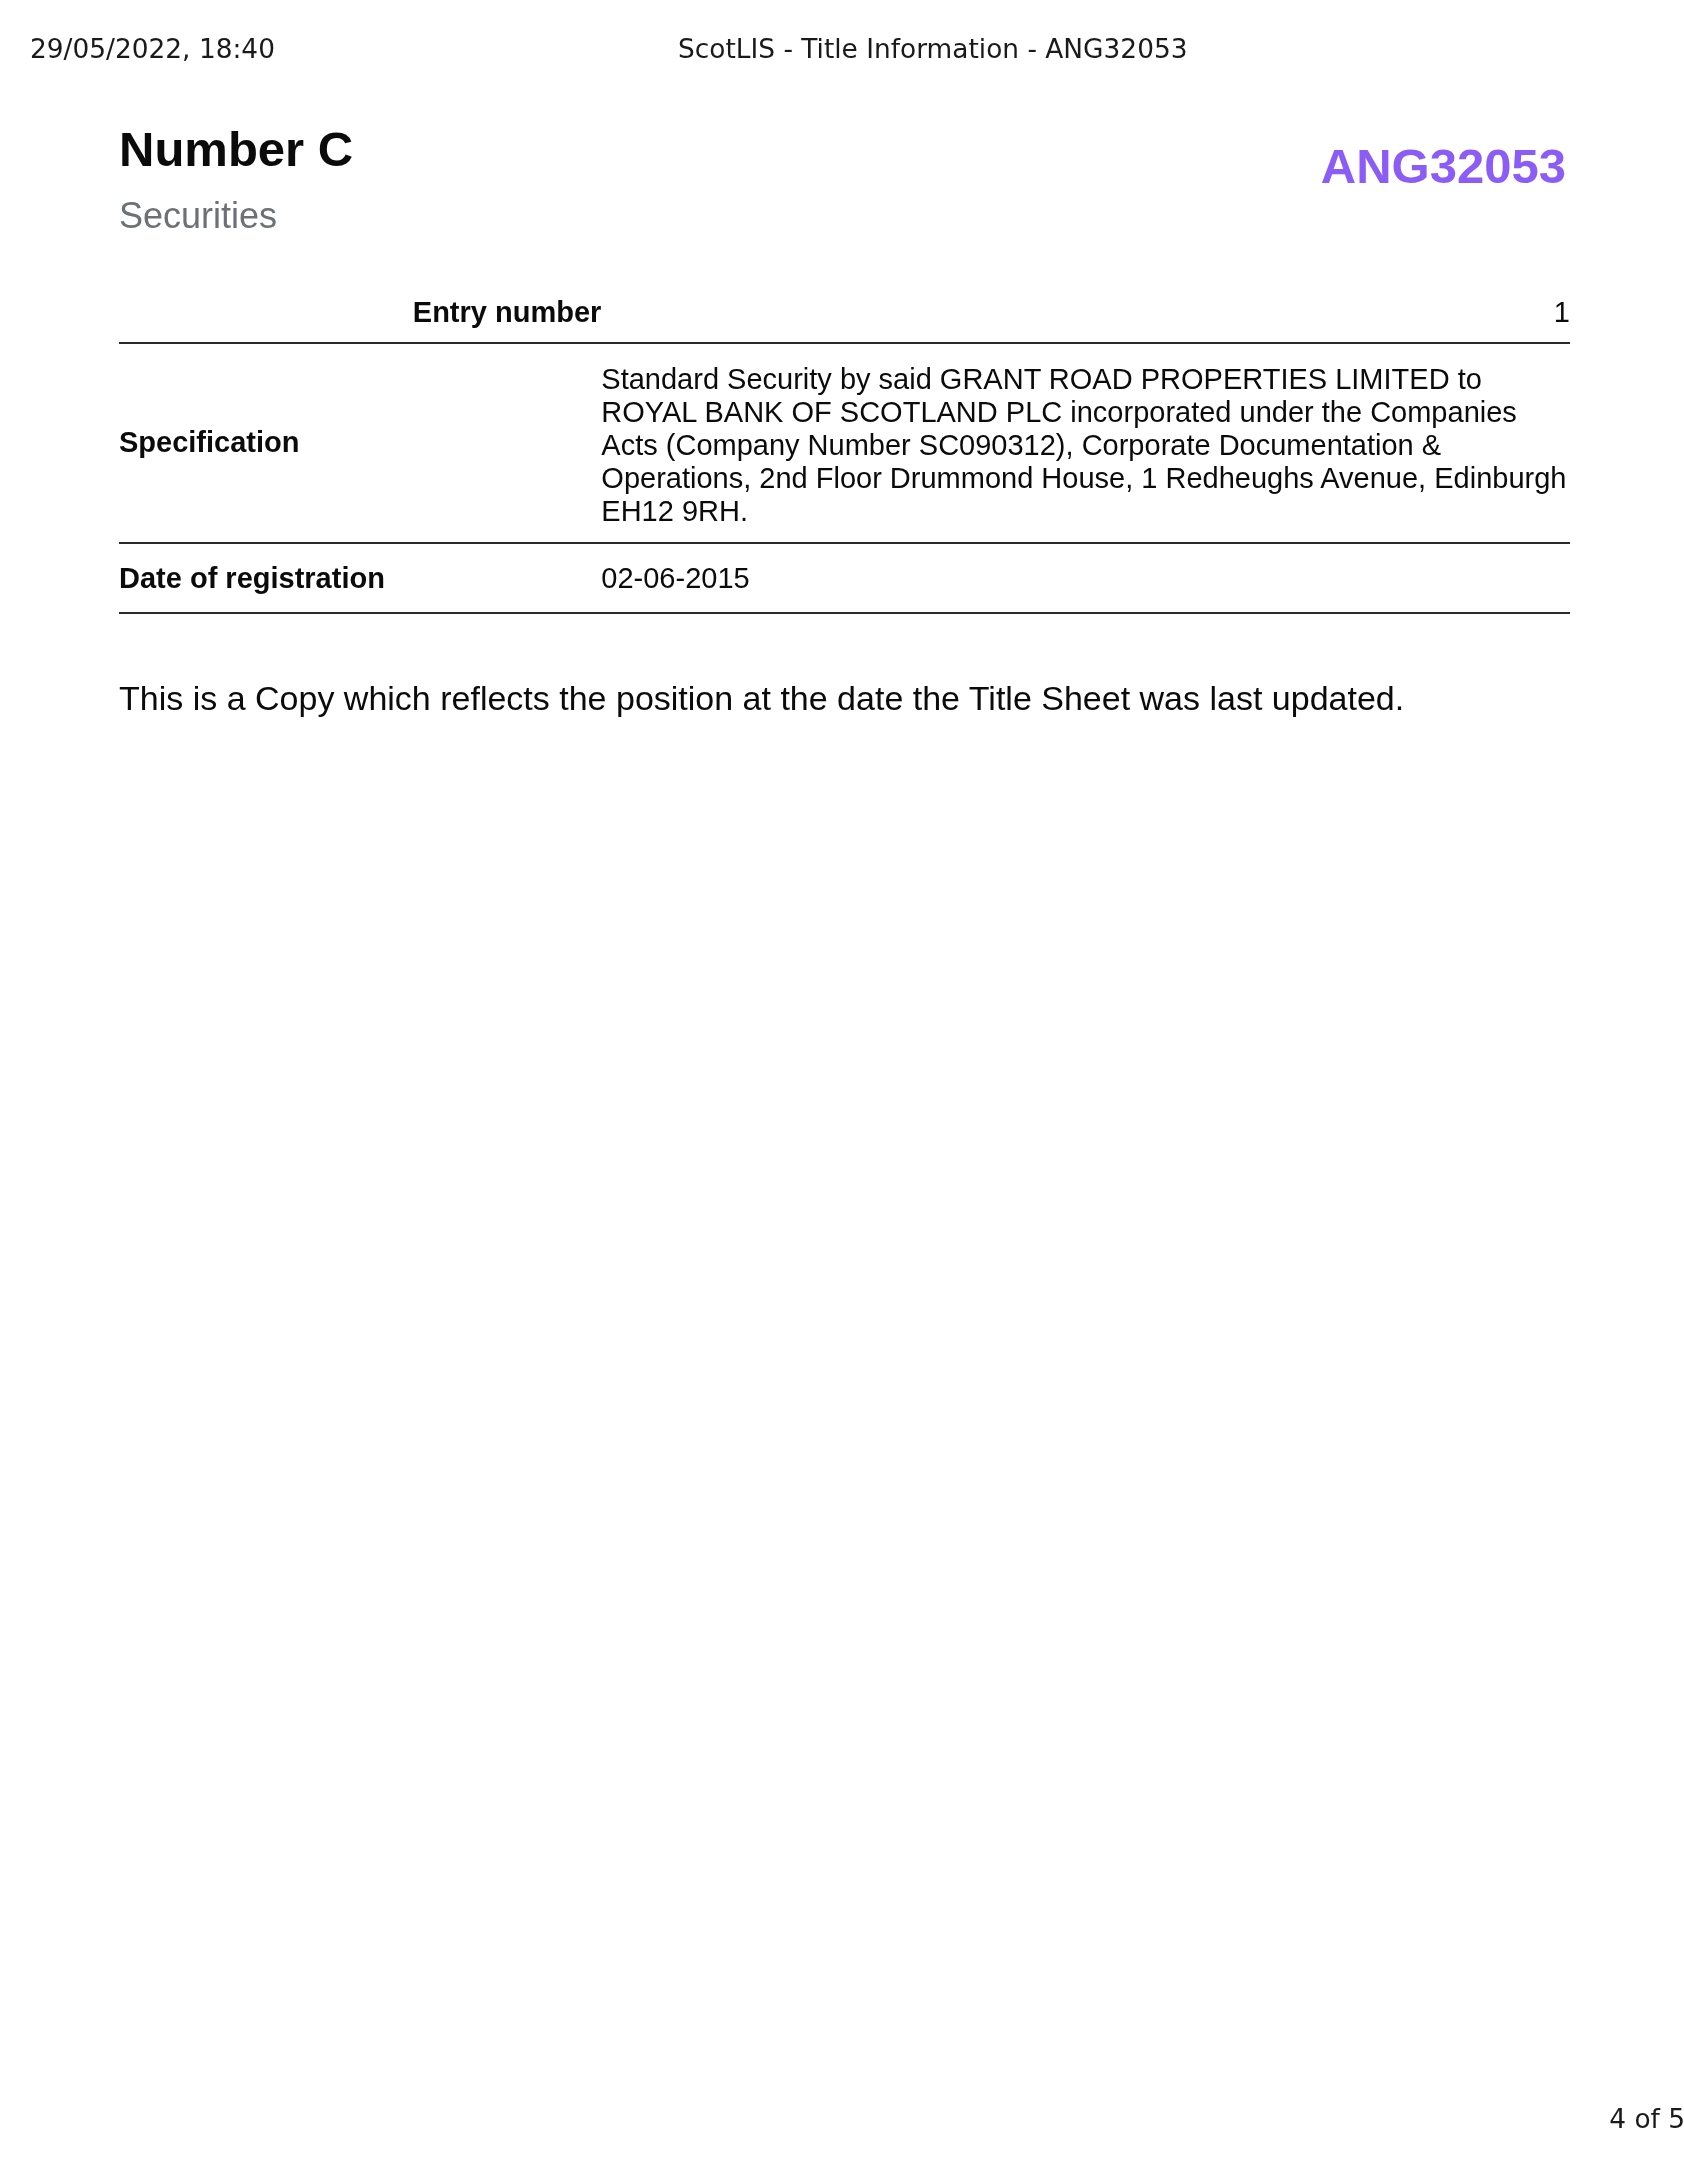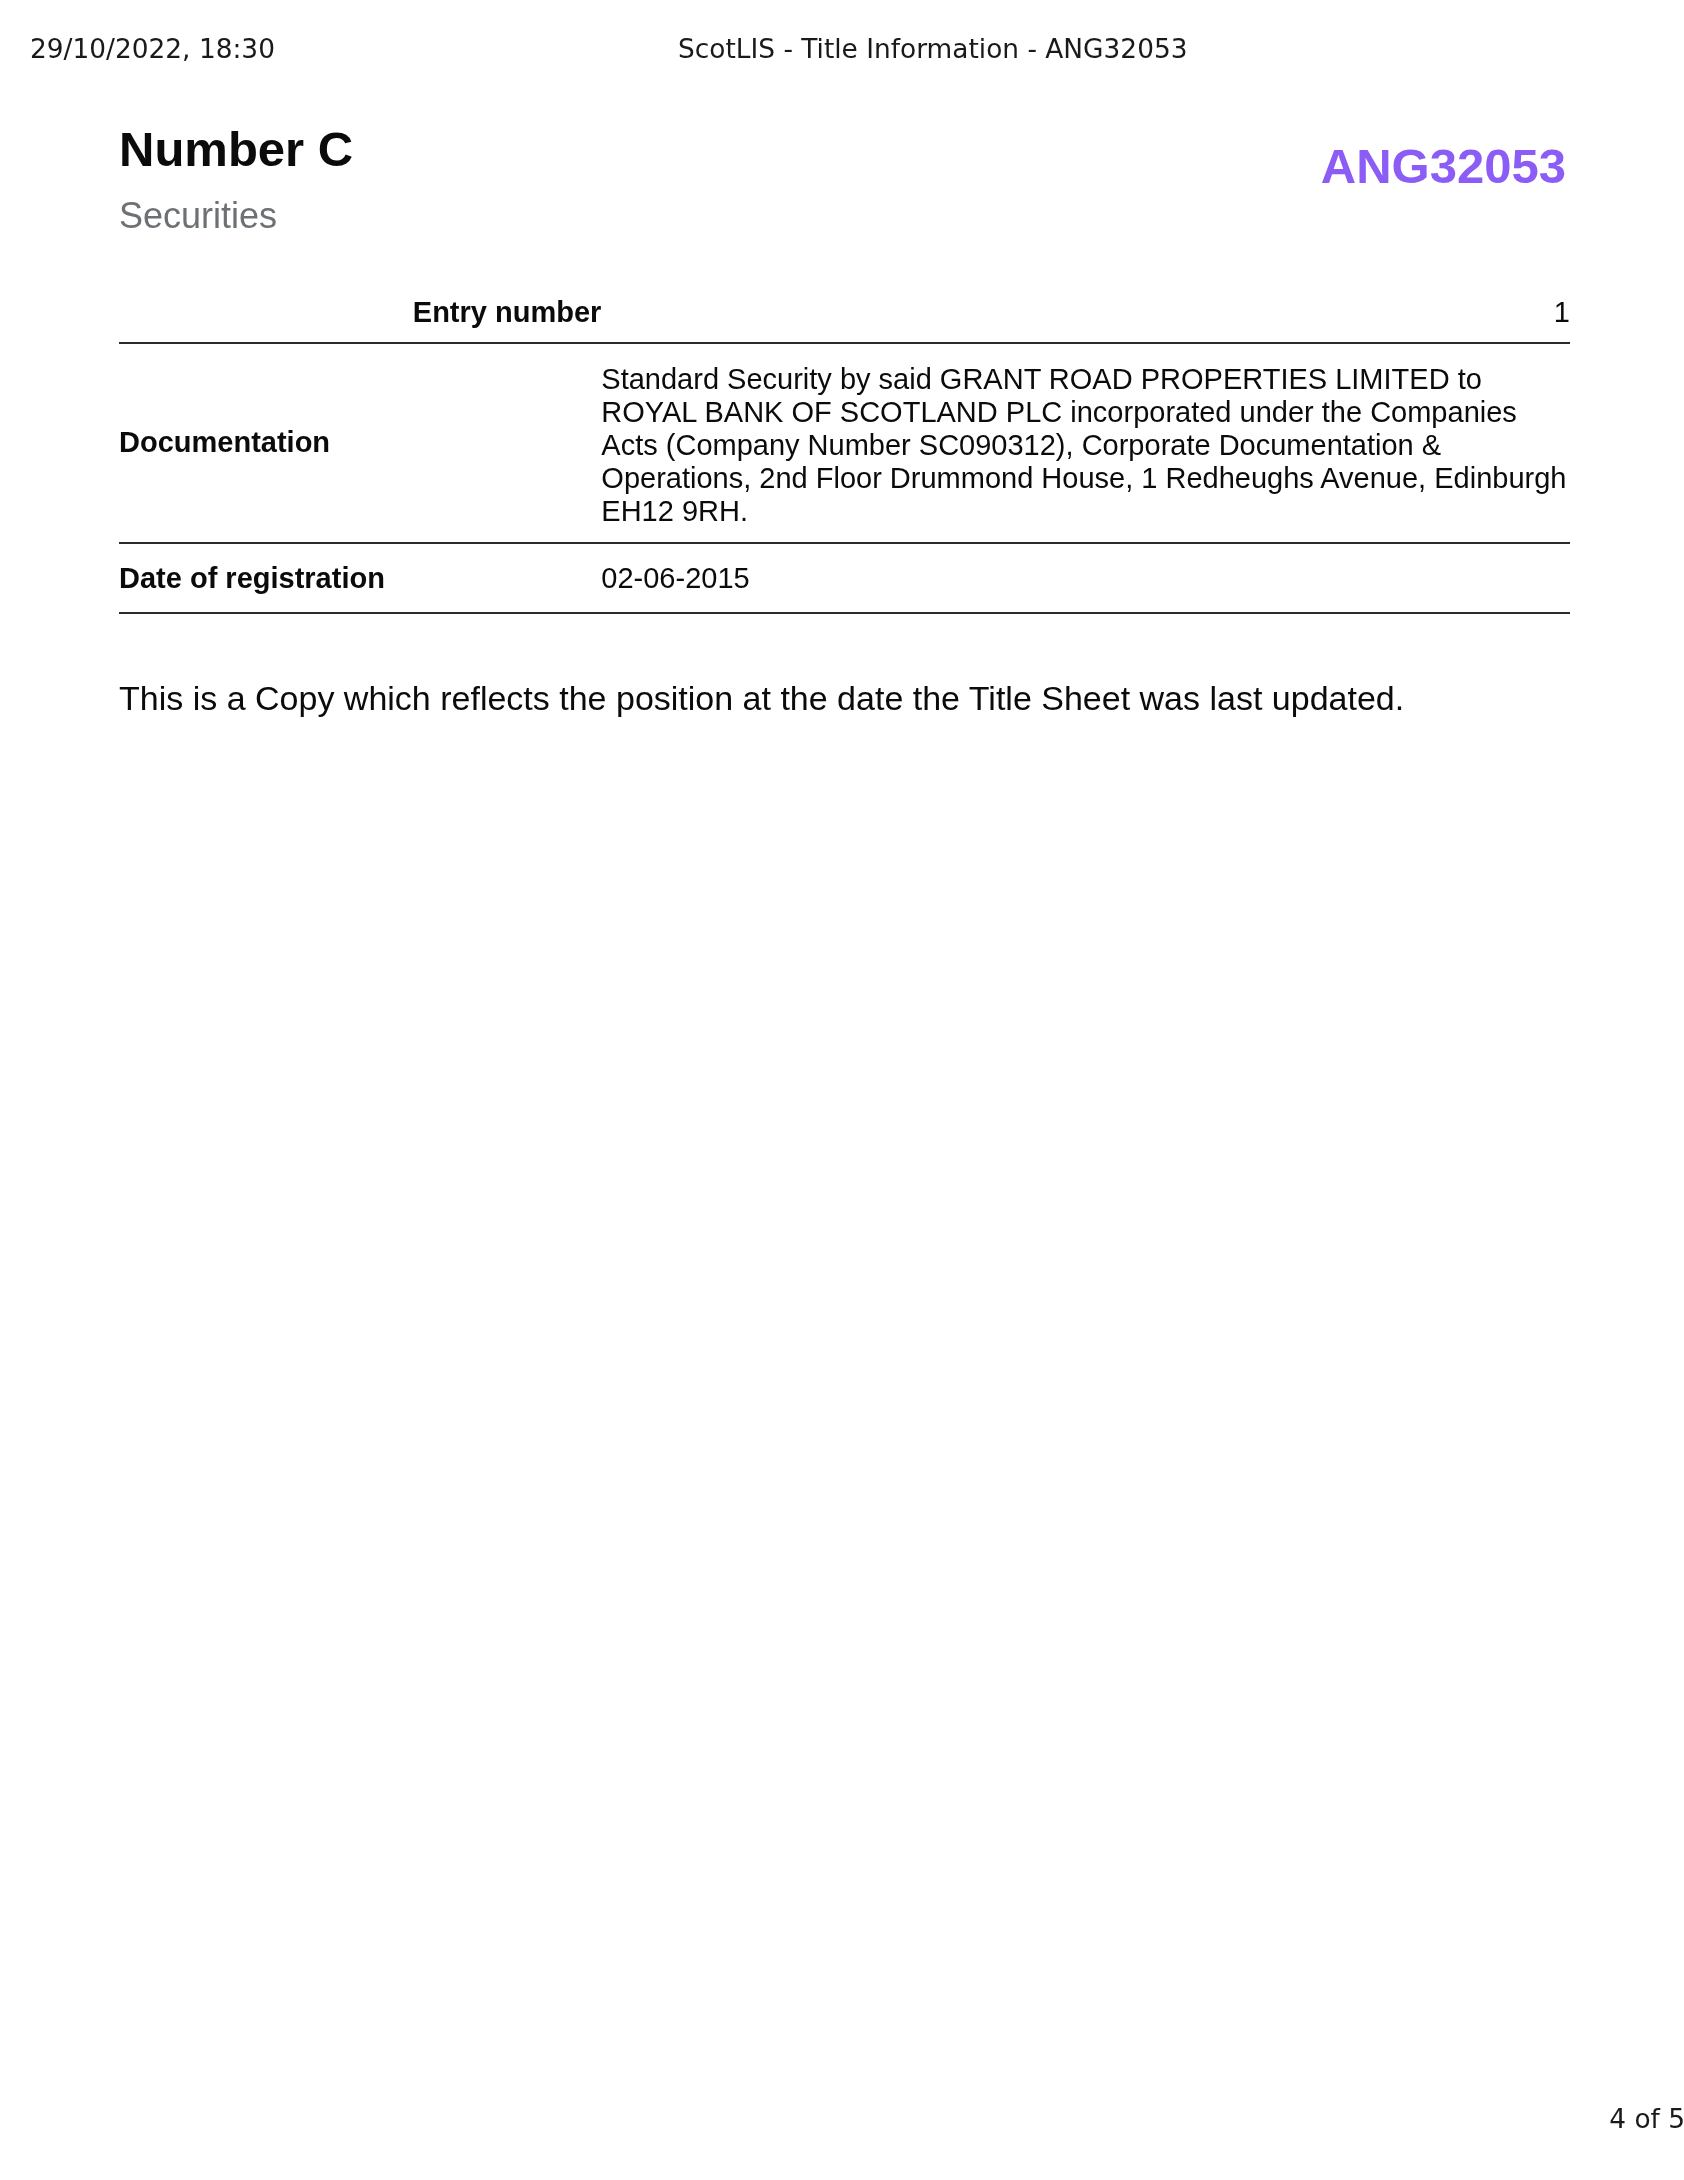--- a/index.html
+++ b/index.html
@@ -86,39 +86,39 @@
     font-size: 34px;
     line-height: 44px;
     color: #0b0b0b;
   }
 </style>
 </head>
 <body>
 
 <div class="page">
 
-  <div class="print-meta print-date">29/10/2022, 18:30</div>
+  <div class="print-meta print-date">29/05/2022, 18:40</div>
   <div class="print-meta print-title">ScotLIS - Title Information - ANG32053</div>
 
   <h1 class="section-title">Number C</h1>
   <div class="title-number">ANG32053</div>
   <div class="section-subtitle">Securities</div>
 
   <table class="sec-table">
     <colgroup>
         <col class="c-label">
         <col class="c-value">
       </colgroup>
     <tbody>
       <tr class="row-entry">
         <td class="label">Entry number</td>
         <td class="value">1</td>
       </tr>
       <tr class="row-spec">
-        <td class="label">Documentation</td>
+        <td class="label">Specification</td>
         <td class="value">Standard Security by said GRANT ROAD PROPERTIES LIMITED to ROYAL BANK OF SCOTLAND PLC incorporated under the Companies Acts (Company Number SC090312), Corporate Documentation &amp; Operations, 2nd Floor Drummond House, 1 Redheughs Avenue, Edinburgh EH12 9RH.</td>
       </tr>
       <tr class="row-date">
         <td class="label">Date of registration</td>
         <td class="value">02-06-2015</td>
       </tr>
     </tbody>
   </table>
 
   <div class="copy-note-block">

